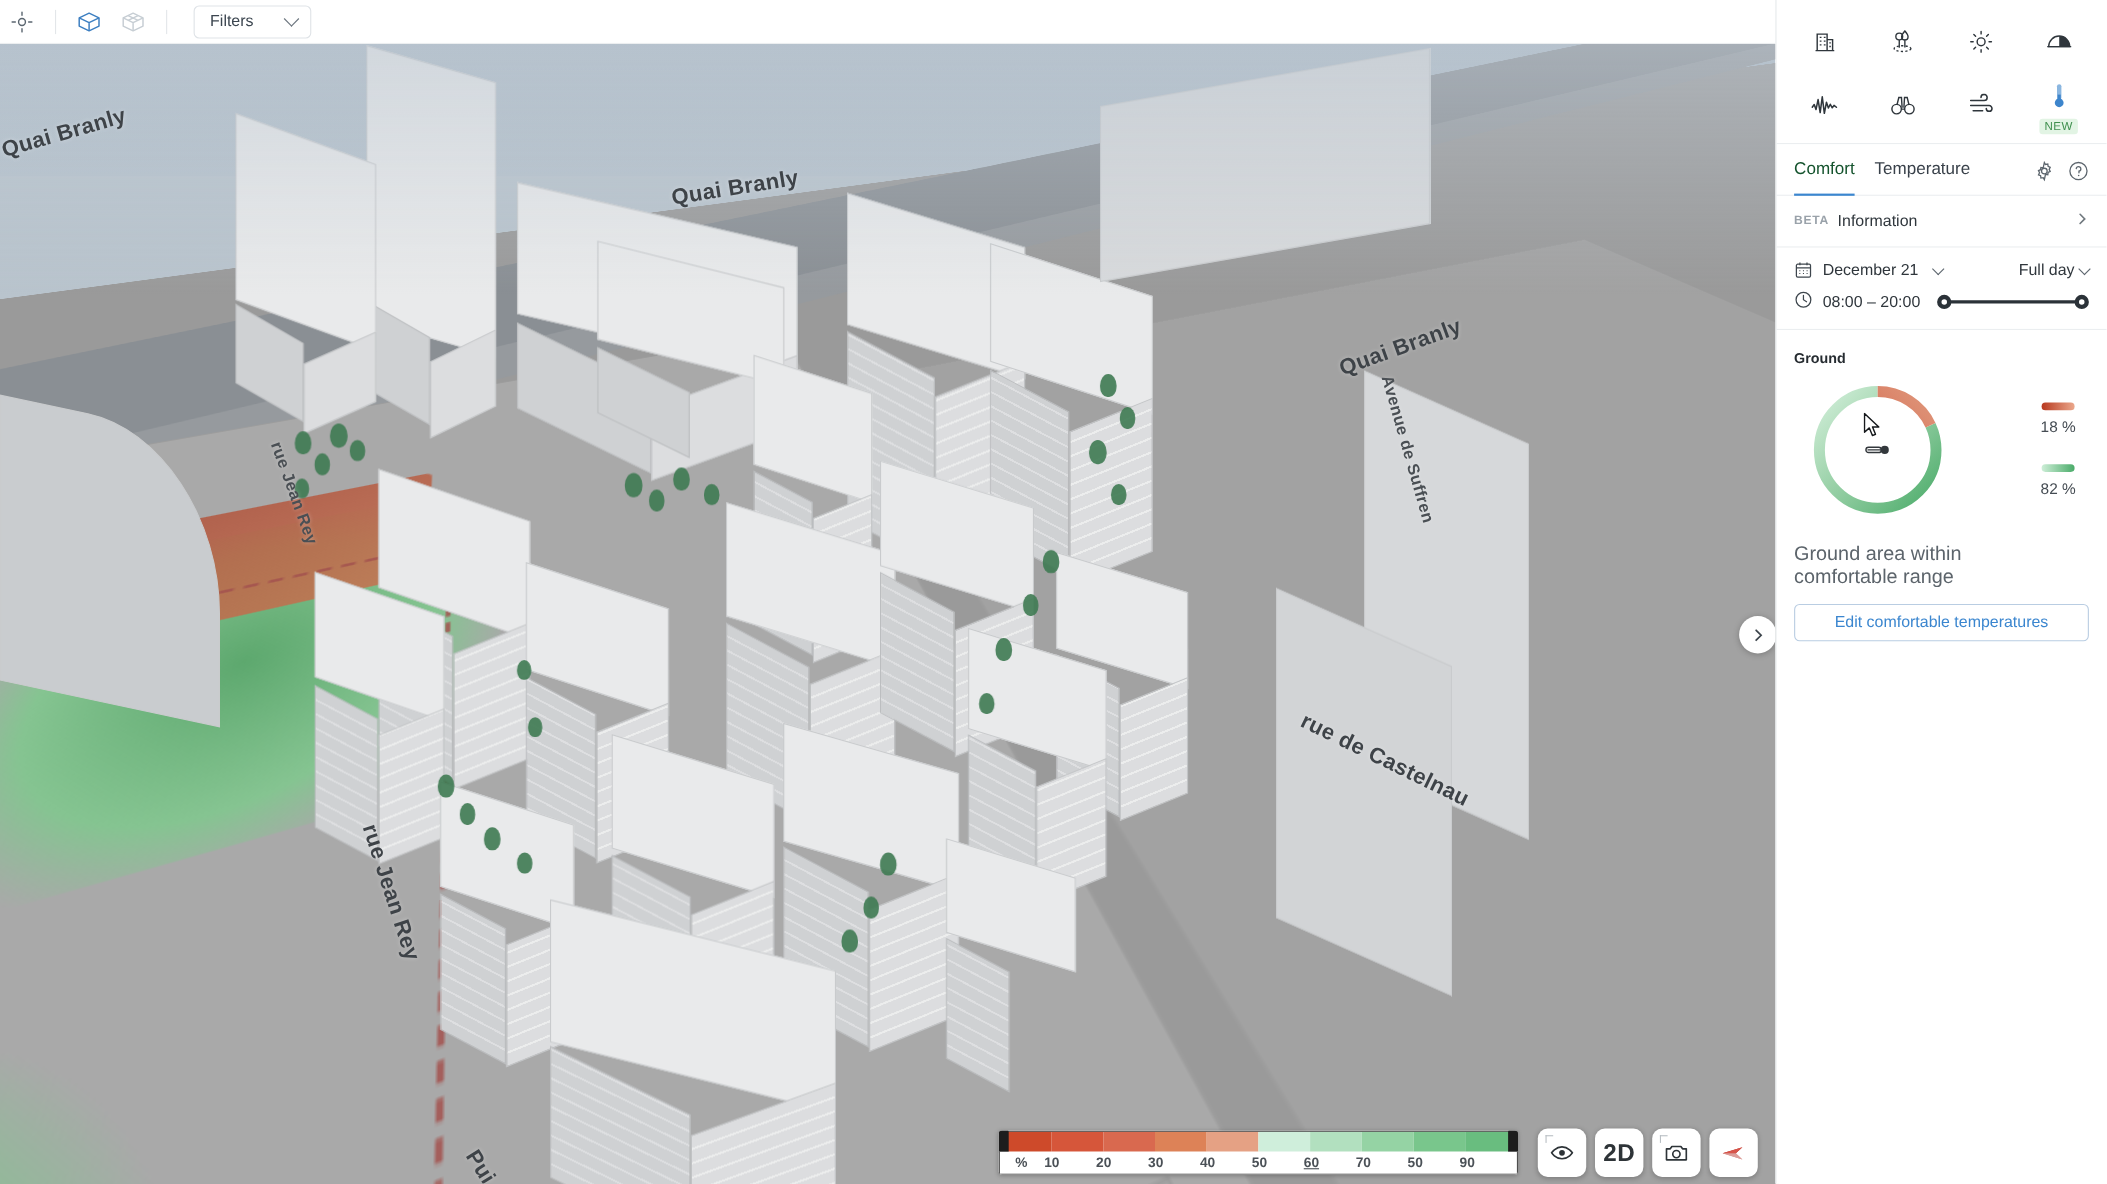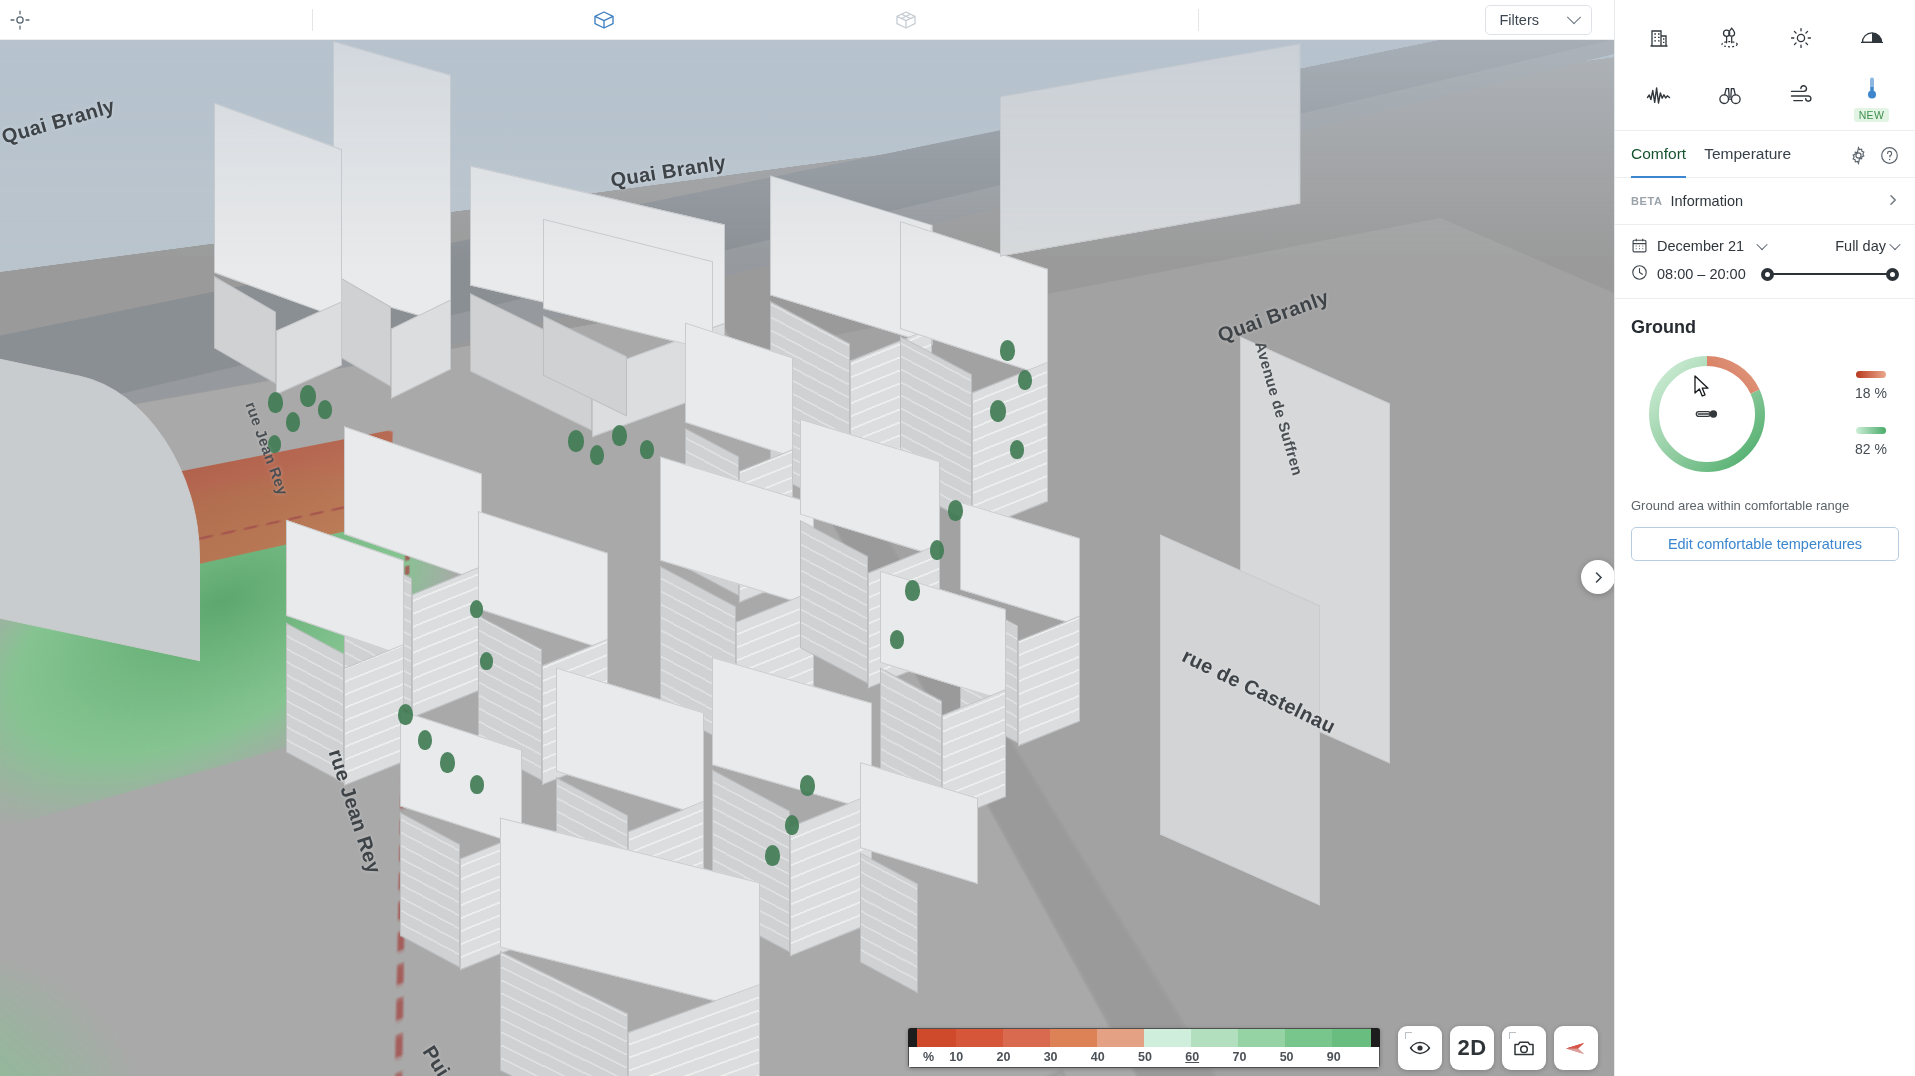--- a/index.html
+++ b/index.html
@@ -15,21 +15,21 @@
   
   #viewport {
     position: relative;
     width: 1614px; height: 1076px;
     background: #ffffff;
     overflow: hidden;
   }
   #topbar {
     position: absolute; top: 0; left: 0; right: 0; height: 40px;
     background: #ffffff; z-index: 40;
-    display: flex; align-items: center; justify-content: space-between;
+    display: flex; align-items: center; justify-content: flex-start;
     padding-right: 22px; gap: 0;
     border-bottom: 1px solid #eceef0;
   }
   .tb-btn {
     width: 40px; height: 34px; display: flex; align-items: center; justify-content: center;
     cursor: pointer; color: #5b6670;
   }
   .tb-btn.active { color: #3d7fc1; }
   .tb-btn.muted { color: #c7ced4; }
   .tb-sep { width: 1px; height: 22px; background: #e3e6e9; margin: 0 10px; }
@@ -160,33 +160,33 @@
   .dt-right { margin-left:auto; display:flex; align-items:center; cursor:pointer; }
 
   .time-row { display:flex; align-items:center; padding: 4px 16px 14px 16px; gap:9px;
               font-size:14.5px; color:#2f363c; border-bottom:1px solid #ebeef0; }
   .slider { flex:1; position:relative; height:16px; display:flex; align-items:center; margin-left:6px; }
   .slider .track { position:absolute; left:6px; right:6px; height:2.5px; background:#2b3238; border-radius:2px; }
   .slider .knob { position:absolute; width:13px; height:13px; border-radius:50%;
                   background:#fff; border:4px solid #2b3238; }
   .slider .knob.a { left:0; } .slider .knob.b { right:0; }
 
-  #ground-title { padding: 18px 16px 4px 16px; font-size:18px; font-weight:700; color:#262c31; }
+  #ground-title { padding: 18px 16px 4px 16px; font-size:13px; font-weight:700; color:#262c31; }
 
   #donut-wrap { display:flex; align-items:center; padding: 10px 16px 0 16px; }
   #donut { position:relative; width:124px; height:124px; margin-left:14px; }
   #donut svg { display:block; transform: rotate(-90deg); }
   #donut .thermo { position:absolute; inset:0; display:flex; align-items:center; justify-content:center; }
 
   #donut-legend { margin-left:auto; display:flex; flex-direction:column; gap:26px; padding-right:12px;align-items:center; }
   .dl-item { display:flex; flex-direction:column; align-items:center; gap:7px; }
   .dl-swatch { width:30px; height:7px; border-radius:4px; }
   .dl-val { font-size:14px; color:#454c53; }
 
-  #ground-caption { padding: 22px 33px 0 16px; font-size:13px; color:#5c646b; }
+  #ground-caption { padding: 22px 33px 0 16px; font-size:18px; color:#5c646b; }
 
   #edit-btn {
     margin: 14px 16px 0 16px; height:34px; border:1px solid #b9cde2; border-radius:5px;
     display:flex; align-items:center; justify-content:center; cursor:pointer;
     color:#3b86cf; font-size:14.5px; background:#fff;
   }
   
   #cursor { position:absolute; left:1694px; top:375px; z-index:70; pointer-events:none; }
 </style>
 </head>

